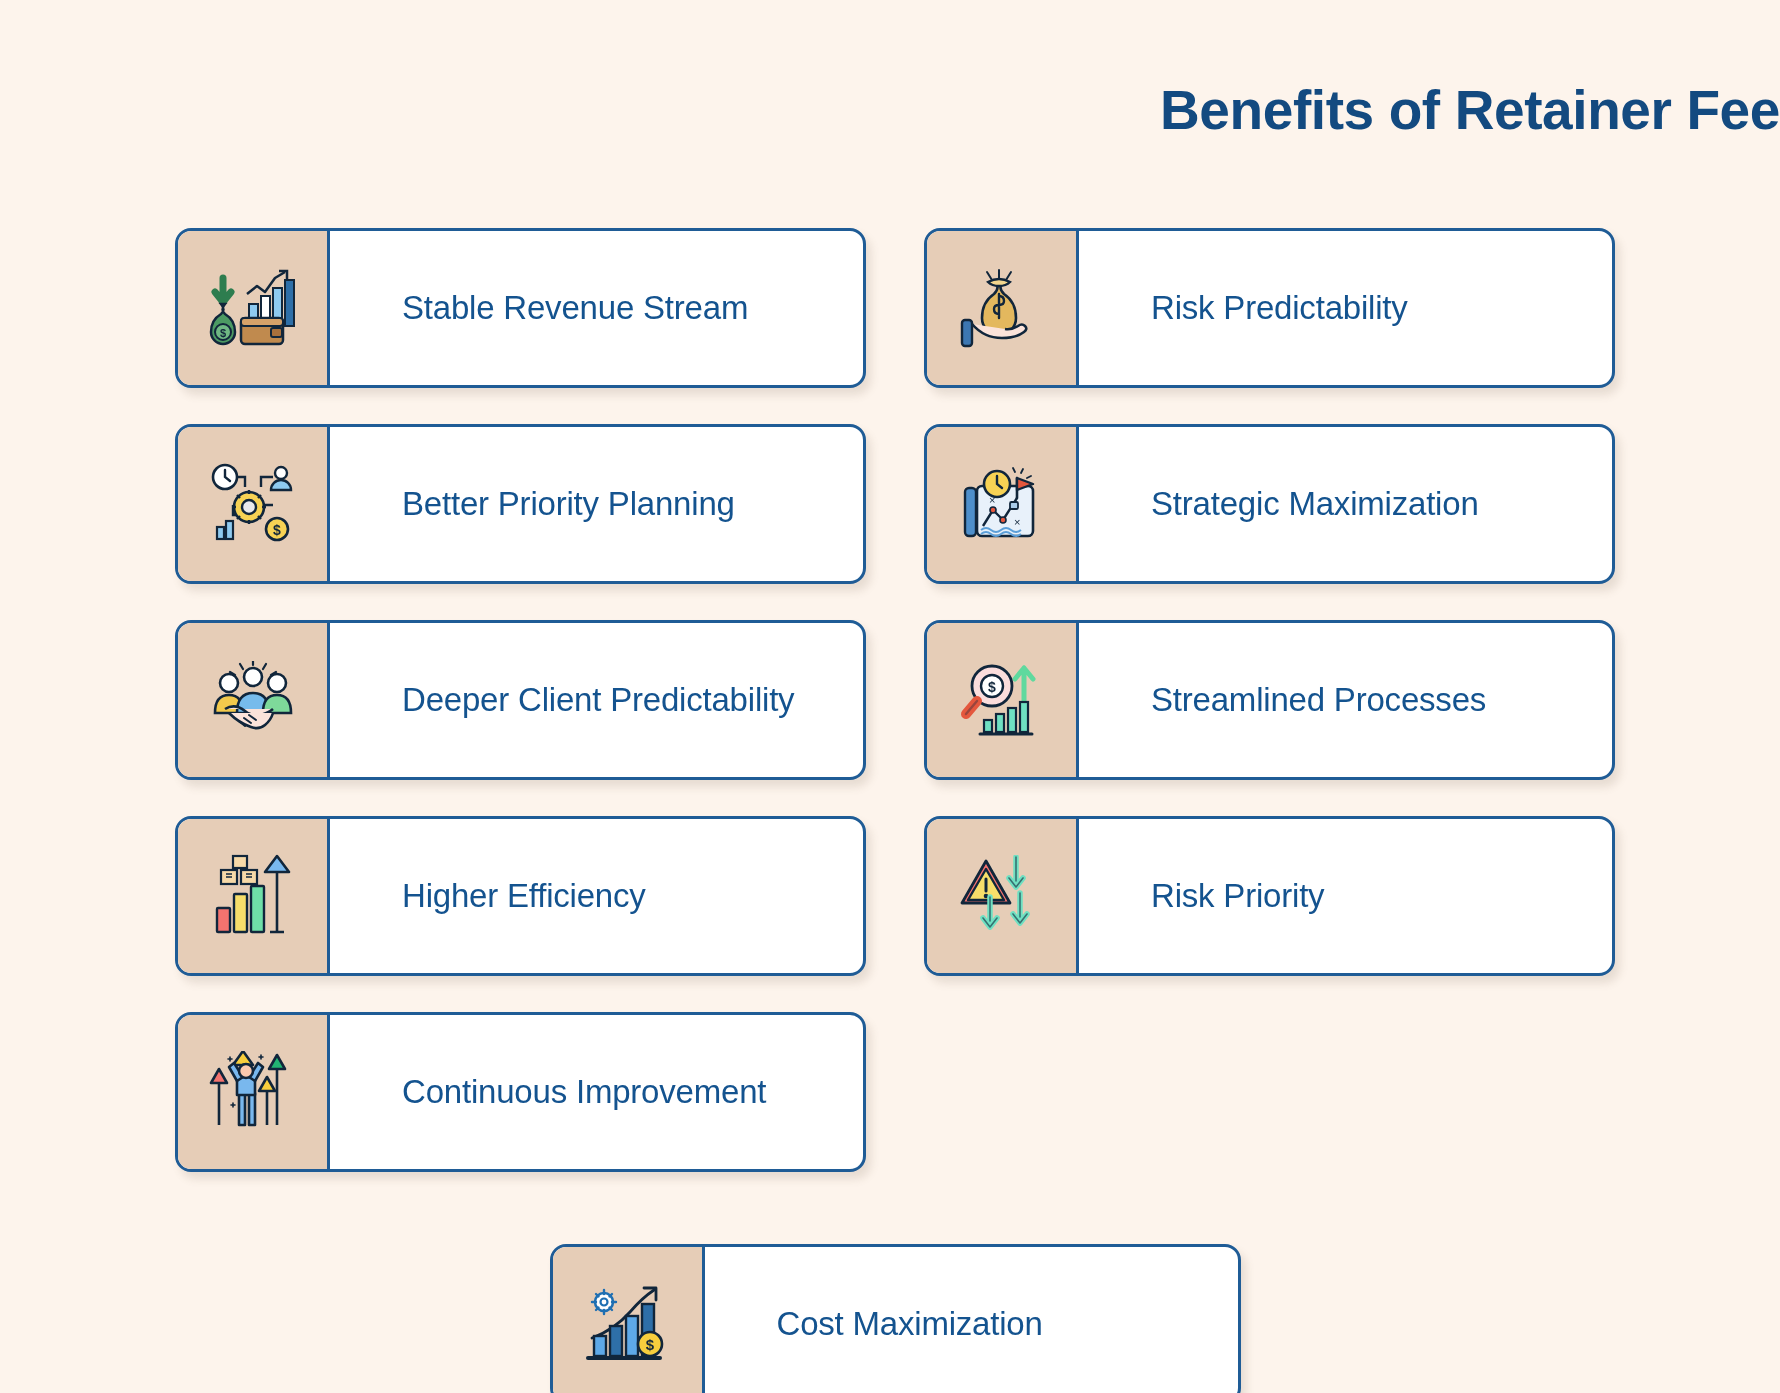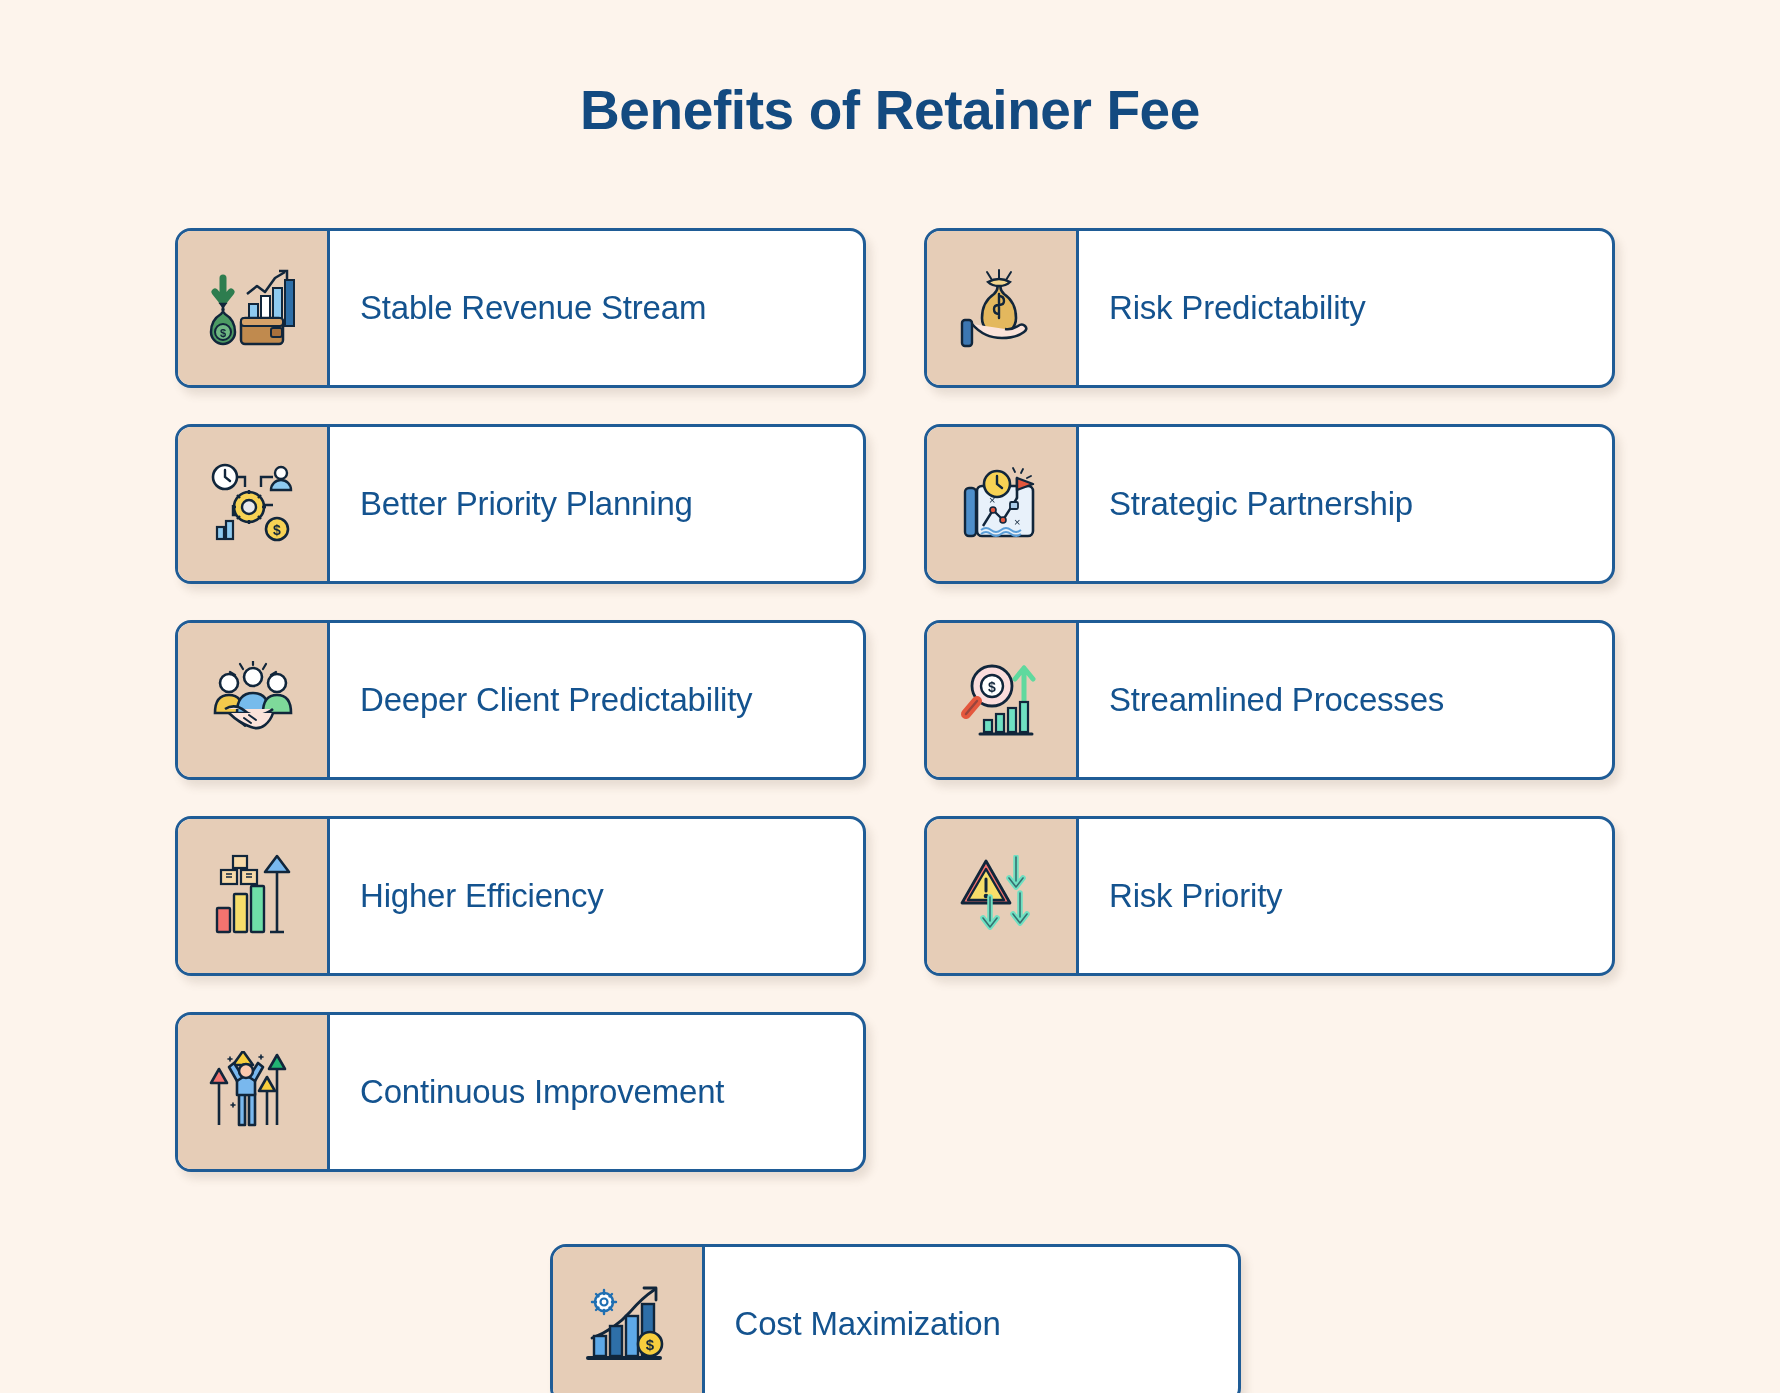--- a/index.html
+++ b/index.html
@@ -14,21 +14,21 @@
   }
 
   .page {
     width: 1780px;
     height: 1393px;
     position: relative;
     padding: 0;
   }
 
   .page-title {
-    text-align: center;
+    text-align: right;
     color: #134A80;
     font-size: 55px;
     font-weight: bold;
     letter-spacing: -0.4px;
     padding-top: 78px;
   }
 
   .grid {
     position: absolute;
     top: 228px;
@@ -62,20 +62,21 @@
     justify-content: center;
   }
 
   .card-icon-panel svg { display: block; }
 
   .card-body {
     flex: 1 1 auto;
     display: flex;
     align-items: center;
     padding-left: 30px;
+    margin-left: 42px;
   }
 
   .card-label {
     color: #14538F;
     font-size: 33px;
     font-weight: 400;
     letter-spacing: -0.2px;
     line-height: 1.2;
   }
 
@@ -178,21 +179,21 @@
           <path d="M58 14 v20" stroke="#11263B" stroke-width="2.6" stroke-linecap="round"></path>
           <path d="M58 14 L74 20 L58 26 z" fill="#E4573D" stroke="#11263B" stroke-width="2.4" stroke-linejoin="round"></path>
           <circle cx="38" cy="20" r="13" fill="#F7D254" stroke="#11263B" stroke-width="2.6"></circle>
           <path d="M38 12 v8 l5 4" stroke="#11263B" stroke-width="2.4" fill="none" stroke-linecap="round"></path>
           <g stroke="#11263B" stroke-width="1.8" stroke-linecap="round">
             <path d="M56 8 l-2 -4 M62 9 l2 -4 M68 14 l4 -2"></path>
           </g>
         </svg>
       </div>
       <div class="card-body">
-        <span class="card-label">Strategic Partnership</span>
+        <span class="card-label">Strategic Maximization</span>
       </div>
     </div>
 
     <div class="card">
       <div class="card-icon-panel">
         <svg width="88" height="78" viewBox="0 0 88 78">
           <g stroke="#11263B" stroke-width="2.2" stroke-linecap="round">
             <path d="M44 4 v-4 M34 8 l-3 -5 M54 8 l3 -5 M26 14 l-5 -3 M62 14 l5 -3"></path>
           </g>
           <circle cx="20" cy="22" r="9" fill="#FFFFFF" stroke="#11263B" stroke-width="2.6"></circle>

